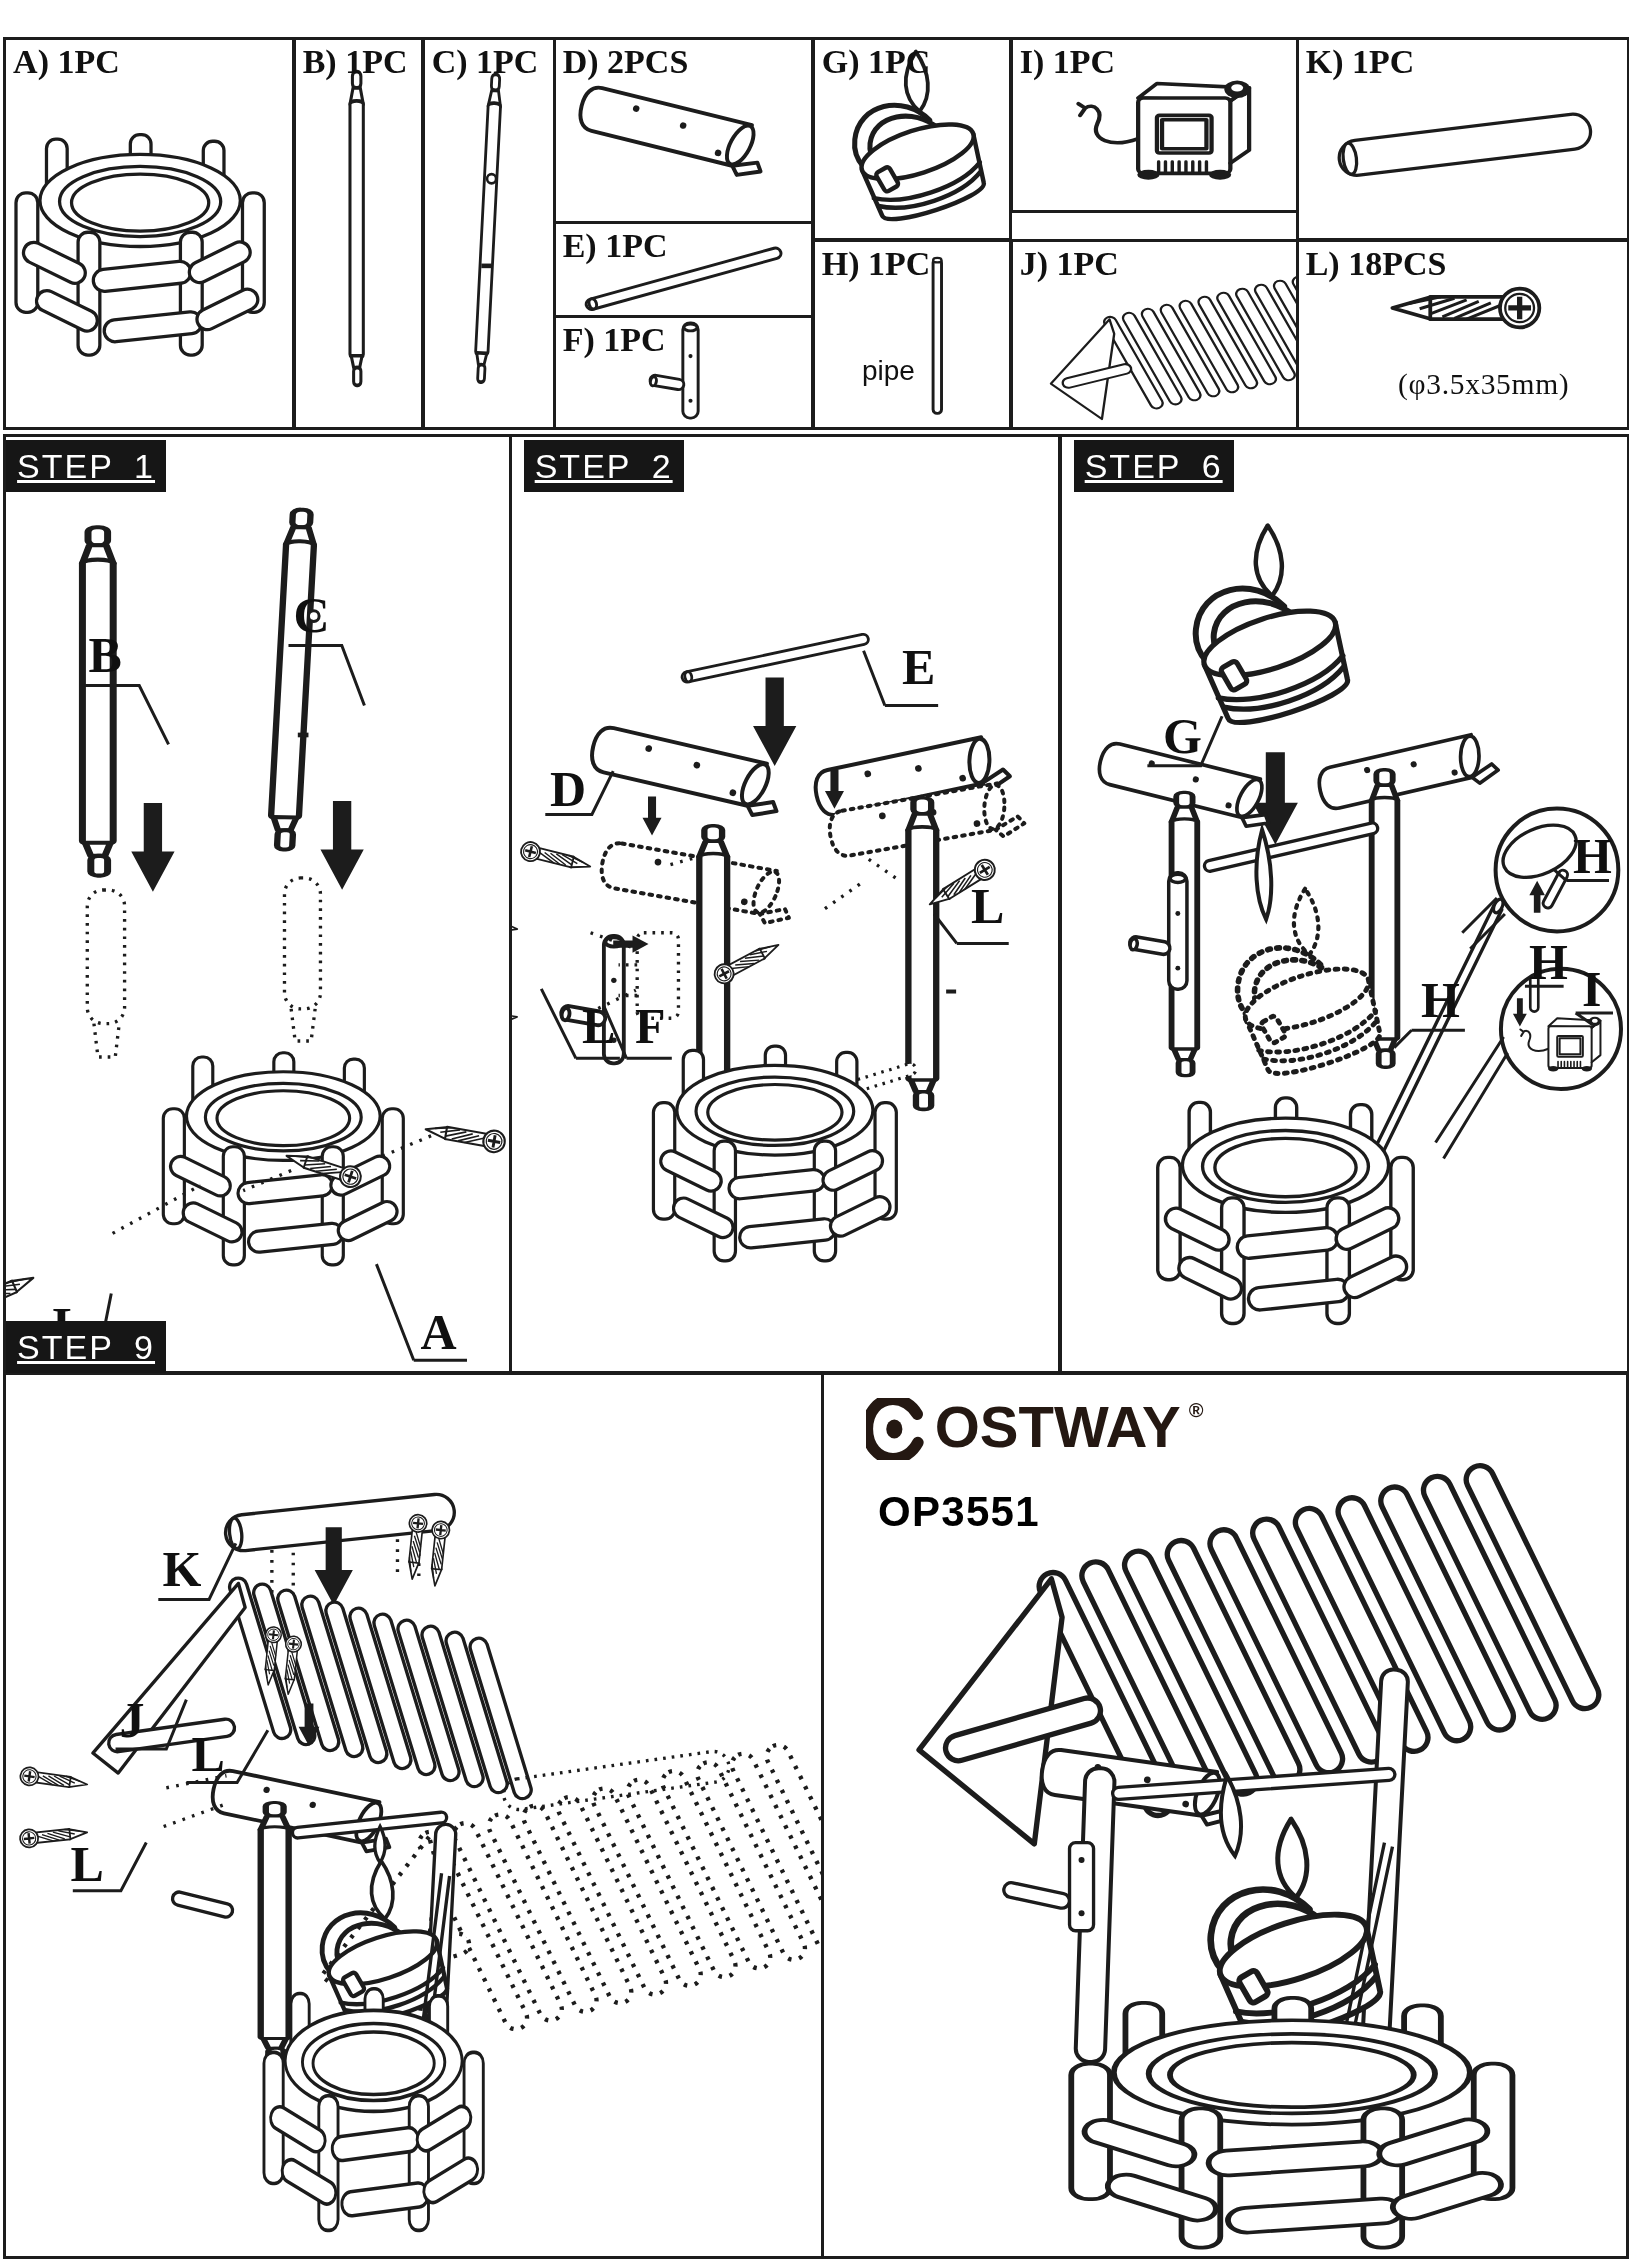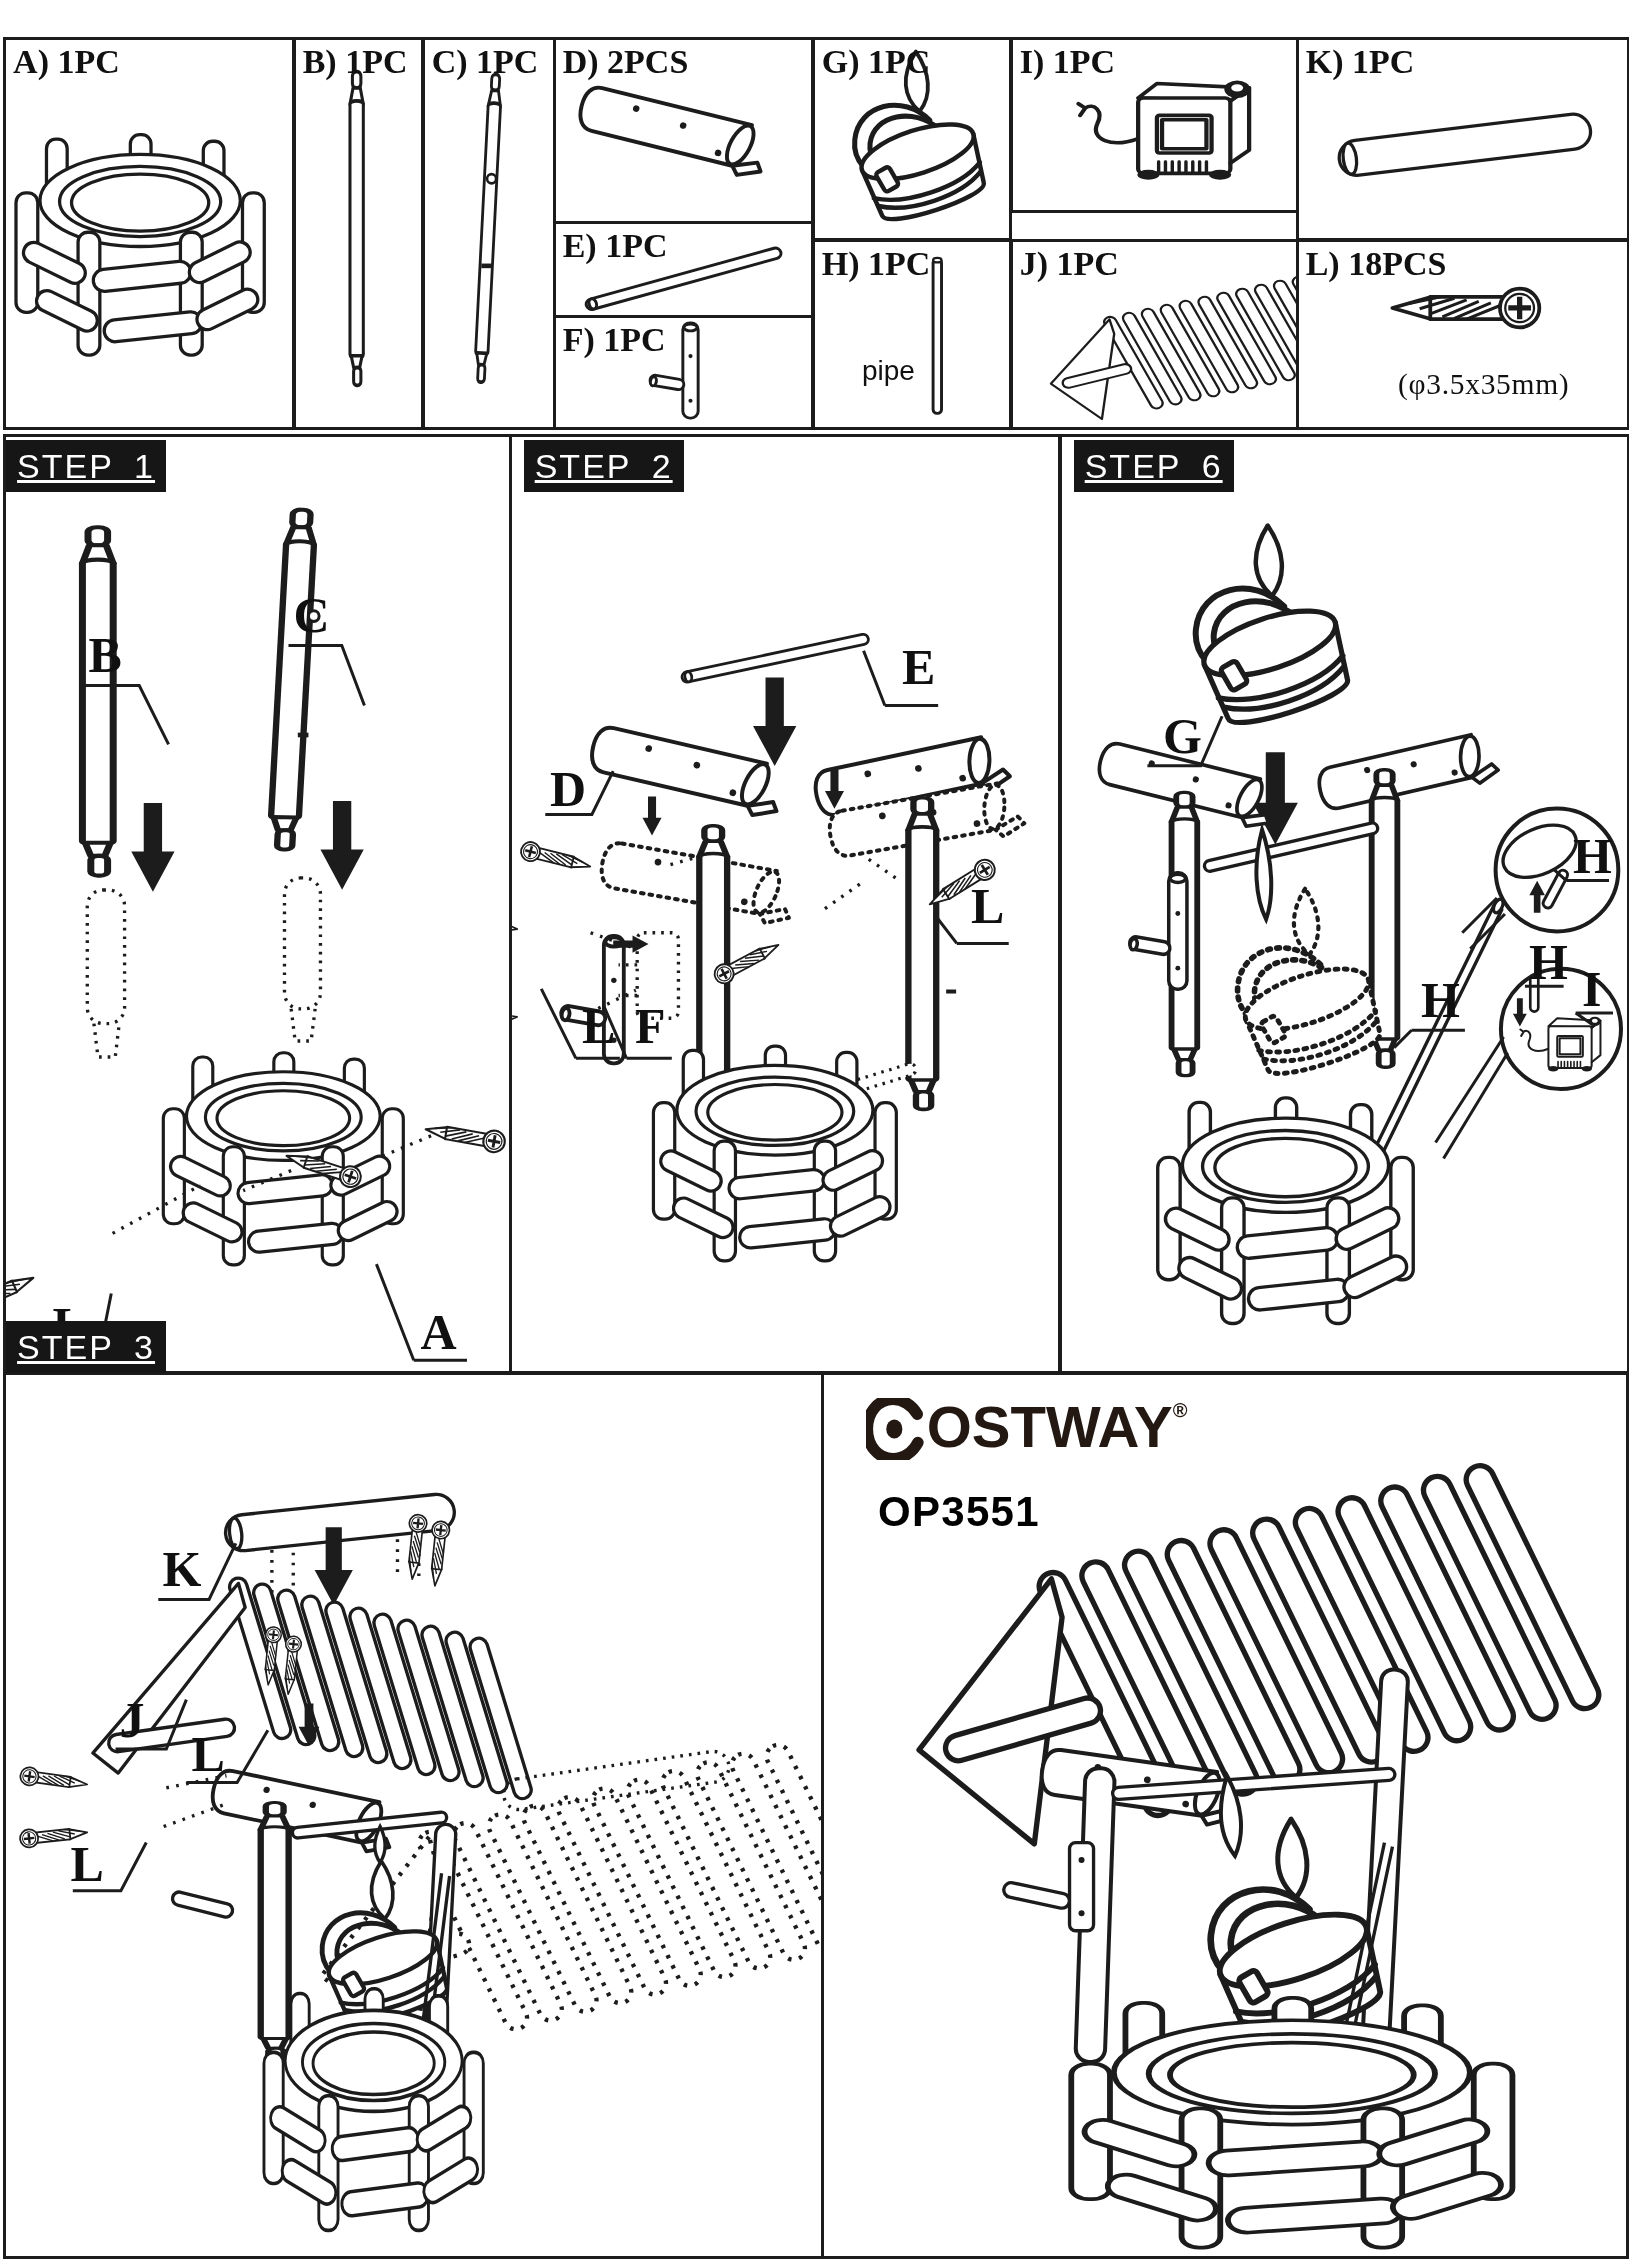--- a/index.html
+++ b/index.html
@@ -7,21 +7,21 @@
   .panel{position:absolute;border:3.4px solid #1c1c1c;box-sizing:border-box;background:#fff;}
   .art{position:absolute;left:0;top:0;width:100%;height:100%;}
   .plabel{position:absolute;top:1.3px;left:6.7px;font:700 34px/42px "Liberation Serif",serif;color:#111;white-space:nowrap;}
   .hdr{position:absolute;background:#161616;color:#fff;width:149px;height:52px;
        font:400 34px/52px "Liberation Sans",sans-serif;letter-spacing:2px;word-spacing:9.4px;padding-left:10.7px;text-decoration:underline;}
   .callout{position:absolute;font:700 50px/50px "Liberation Serif",serif;color:#101010;}
   .cap-pipe{position:absolute;font:400 28px "Liberation Sans",sans-serif;color:#111;}
   .cap-size{position:absolute;font:400 29.5px "Liberation Serif",serif;color:#111;letter-spacing:0.7px;}
   .ghost{stroke-dasharray:4 9;}
   .dots{stroke-dasharray:4 11;}
-  .logo{position:absolute;left:42px;top:23px;display:flex;align-items:flex-start;color:#241812;}
+  .logo{position:absolute;left:42px;top:23px;display:flex;align-items:flex-start;color:#241812;gap:8px;}
   .logo-rest{font:900 58px/58px "Liberation Sans",sans-serif;letter-spacing:0px;}
   .logo-reg{font:700 20px "Liberation Sans",sans-serif;margin-top:1.3px;}
   .model{position:absolute;left:54px;top:113px;font:700 42px "Liberation Sans",sans-serif;color:#000;letter-spacing:1.3px;text-align:center;}
 </style>
 </head>
 <body>
 
 <svg width="0" height="0" style="position:absolute" aria-hidden="true">
 <defs>
   <g id="d-screw" stroke="#1c1c1c" fill="#fff" stroke-width="5" stroke-linejoin="round">
@@ -412,21 +412,21 @@
     <g class="dots" stroke="#1c1c1c" stroke-width="5" fill="none">
       <path d="M240 618 L330 600 M236 676 L330 642"></path>
     </g>
     <g stroke="#1c1c1c" stroke-width="4.5" fill="none">
       <path d="M228 336 H304 L344 252"></path>
       <path d="M164 560 H240 L270 486"></path>
       <path d="M270 610 H346 L392 532"></path>
       <path d="M100 772 H172 L210 700"></path>
     </g>
   </svg>
-  <span class="hdr" style="left:0;top:-54px">STEP 3</span>
+  <span class="hdr" style="left:0;top:-54px">STEP 9</span>
   <span class="callout" style="left:156px;top:169px">K</span>
   <span class="callout" style="left:113px;top:320px">J</span>
   <span class="callout" style="left:185px;top:354px">L</span>
   <span class="callout" style="left:64px;top:464px">L</span>
 </div>
 
 <div class="panel" style="left:821px;top:1372px;width:808px;height:887px">
   <svg class="art" viewBox="0 0 1202 1319" preserveAspectRatio="none">
     <use href="#d-roof-b" transform="translate(344,318) scale(1.6)"></use>
     <use href="#d-dpiece" transform="translate(330,556) rotate(8)"></use>

